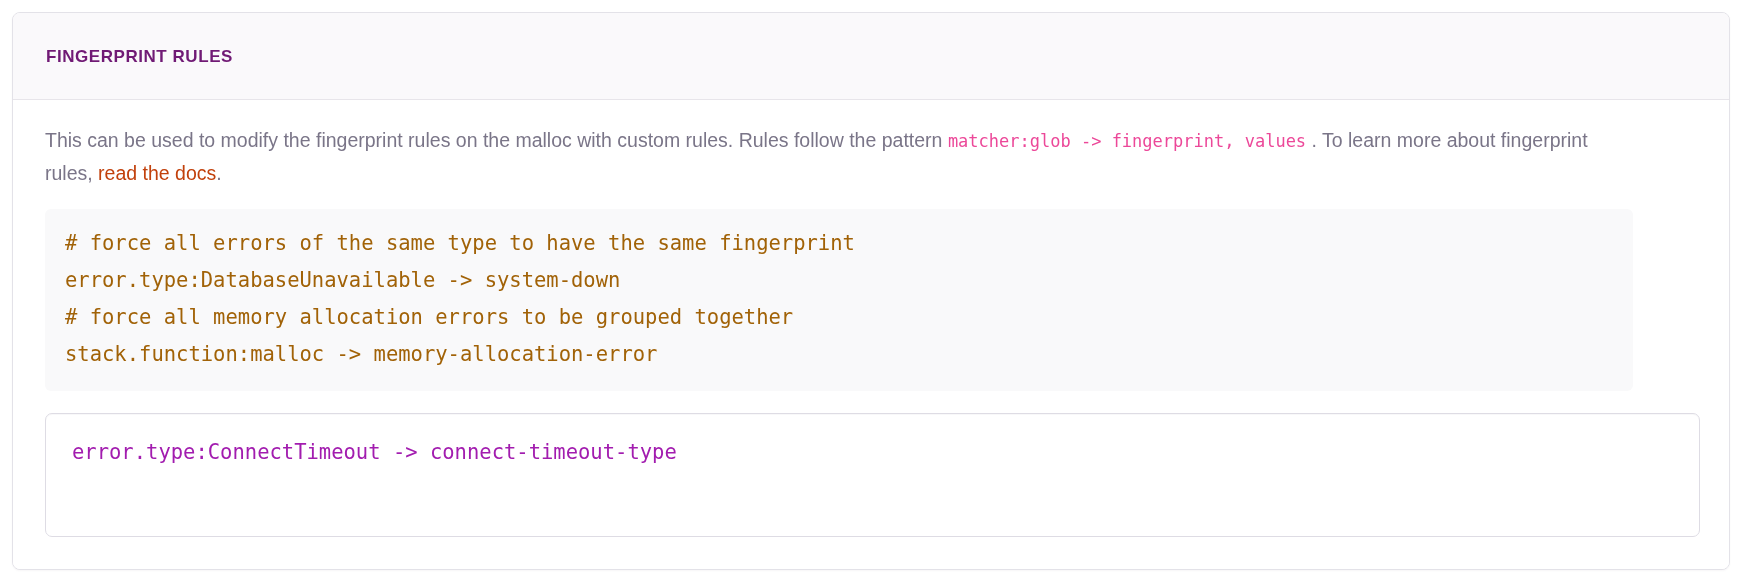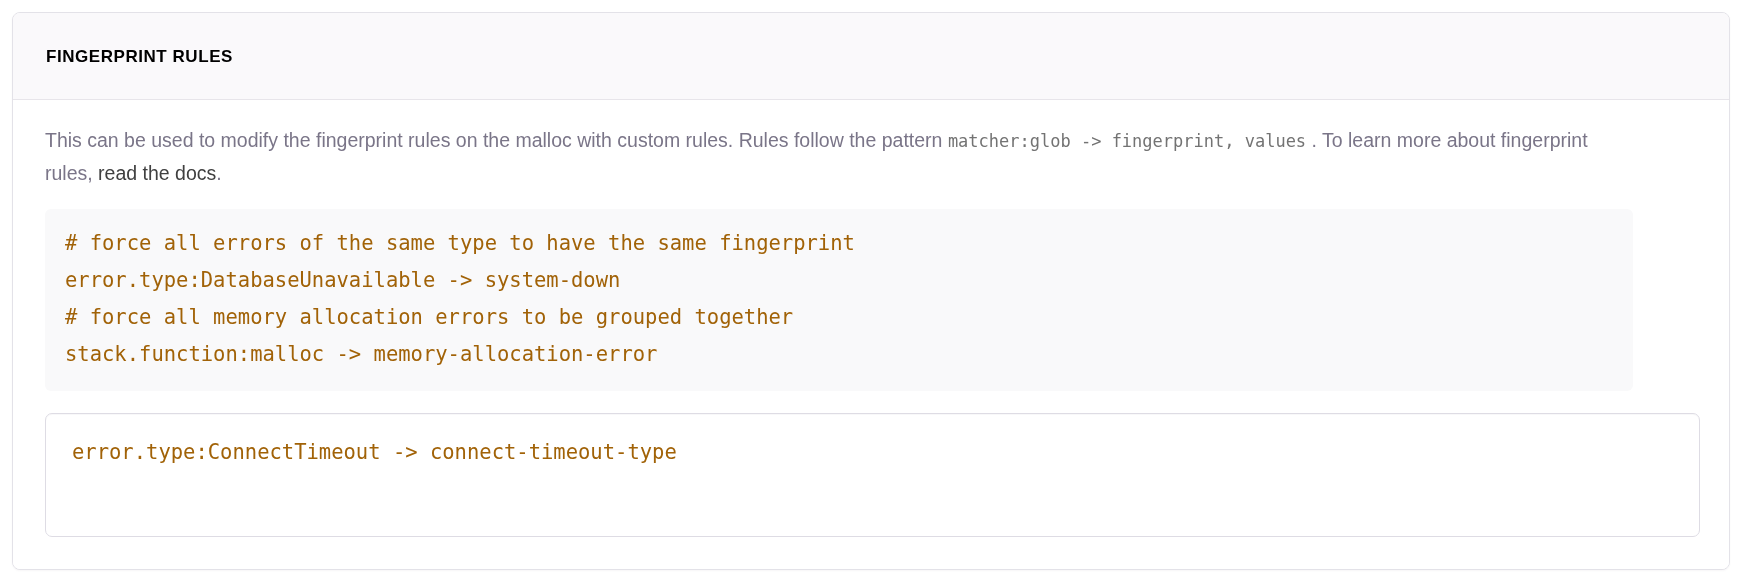--- a/index.html
+++ b/index.html
@@ -45,21 +45,21 @@
     border-bottom: 1px solid #e7e5ea;
     display: flex;
     align-items: center;
     padding: 0 33px;
   }
 
   .card-header-title {
     font-size: 17px;
     font-weight: bold;
     letter-spacing: 0.55px;
-    color: #000000;
+    color: #701a75;
     text-transform: uppercase;
     line-height: 1;
   }
 
   .card-body {
     box-sizing: border-box;
     padding: 24px 32px 0 32px;
     flex: 1 1 auto;
     background: #ffffff;
   }
@@ -68,26 +68,26 @@
     font-size: 19.5px;
     line-height: 32px;
     color: #7a7588;
     max-width: 1560px;
     margin: 0 0 20px 0;
   }
 
   .description .code-inline {
     font-family: "DejaVu Sans Mono", "Liberation Mono", monospace;
     font-size: 17px;
-    color: #737373;
+    color: #ec4899;
     white-space: nowrap;
   }
 
   .description .docs-link {
-    color: #404040;
+    color: #c2410c;
     text-decoration: none;
     cursor: pointer;
   }
 
   .code-block {
     box-sizing: border-box;
     width: 1588px;
     background: #f9f9fa;
     border-radius: 6px;
     padding: 16px 20px 18px 20px;
@@ -105,21 +105,21 @@
     display: block;
     width: 1655px;
     height: 124px;
     border: 1px solid #dedce4;
     border-radius: 7px;
     background: #ffffff;
     padding: 22px 26px;
     font-family: "DejaVu Sans Mono", "Liberation Mono", monospace;
     font-size: 20.5px;
     line-height: 32px;
-    color: #a16207;
+    color: #a21caf;
     resize: none;
     outline: none;
     box-shadow: inset 0 1px 1px rgba(43, 34, 51, 0.03);
   }
 </style>
 </head>
 <body>
 
 <div class="page">
   <section class="card">

